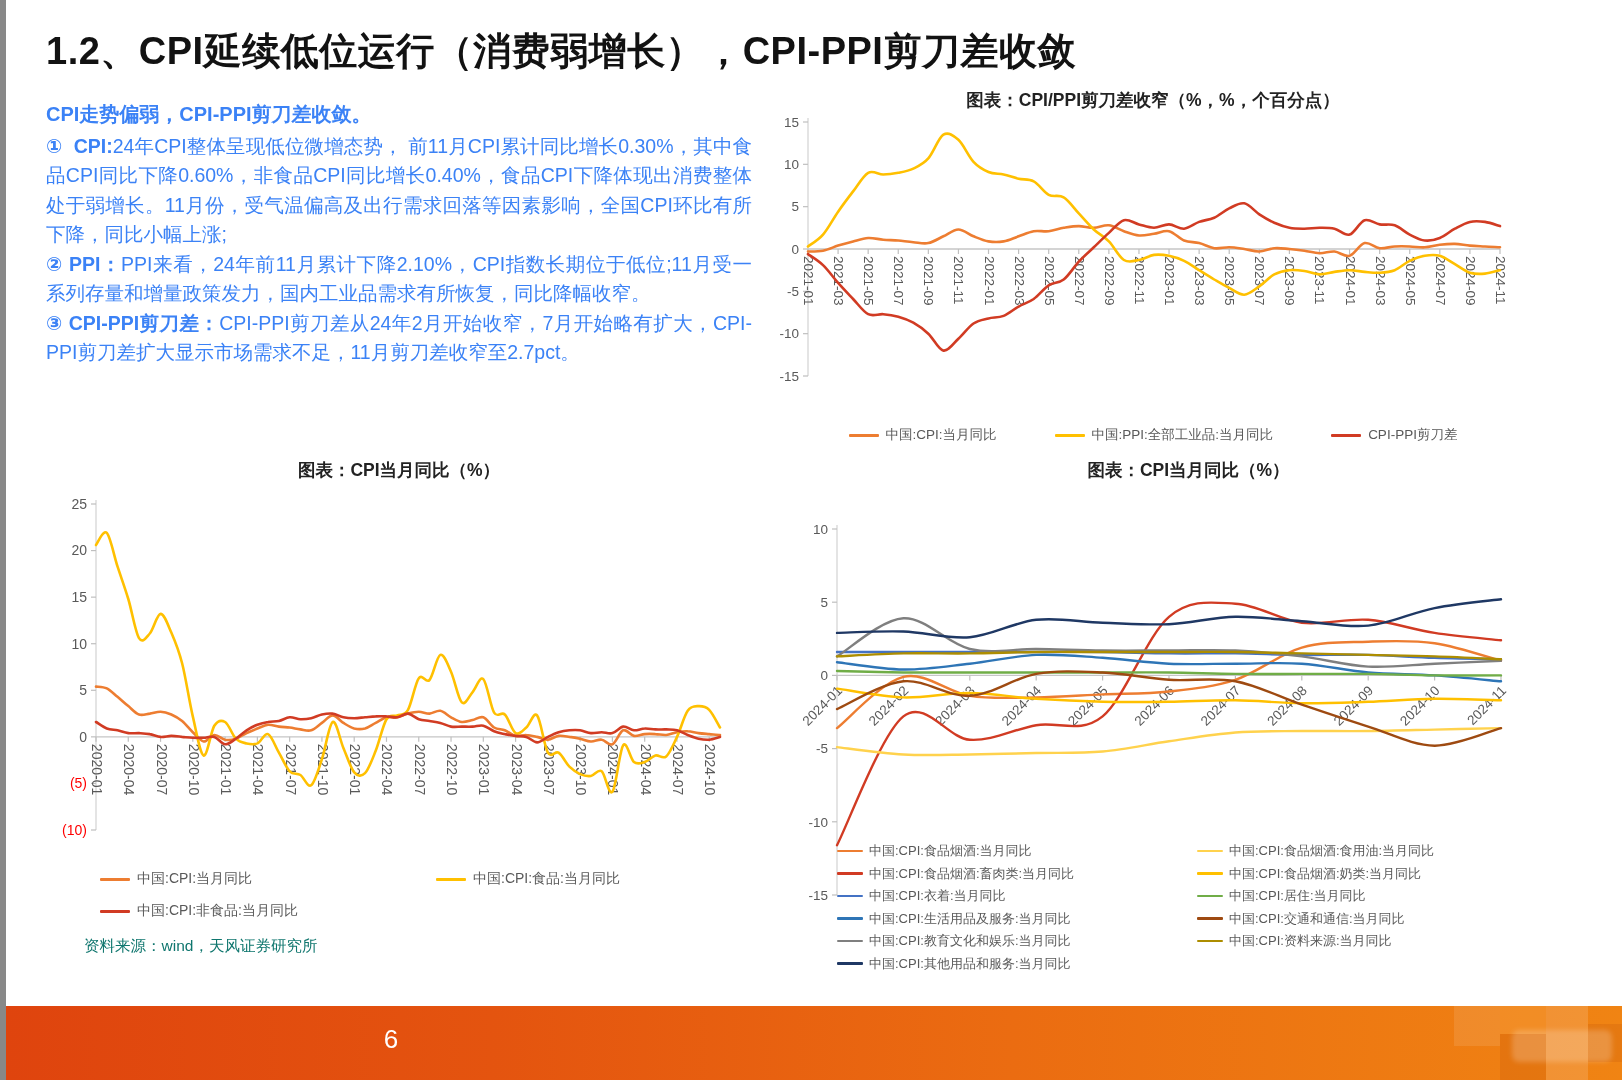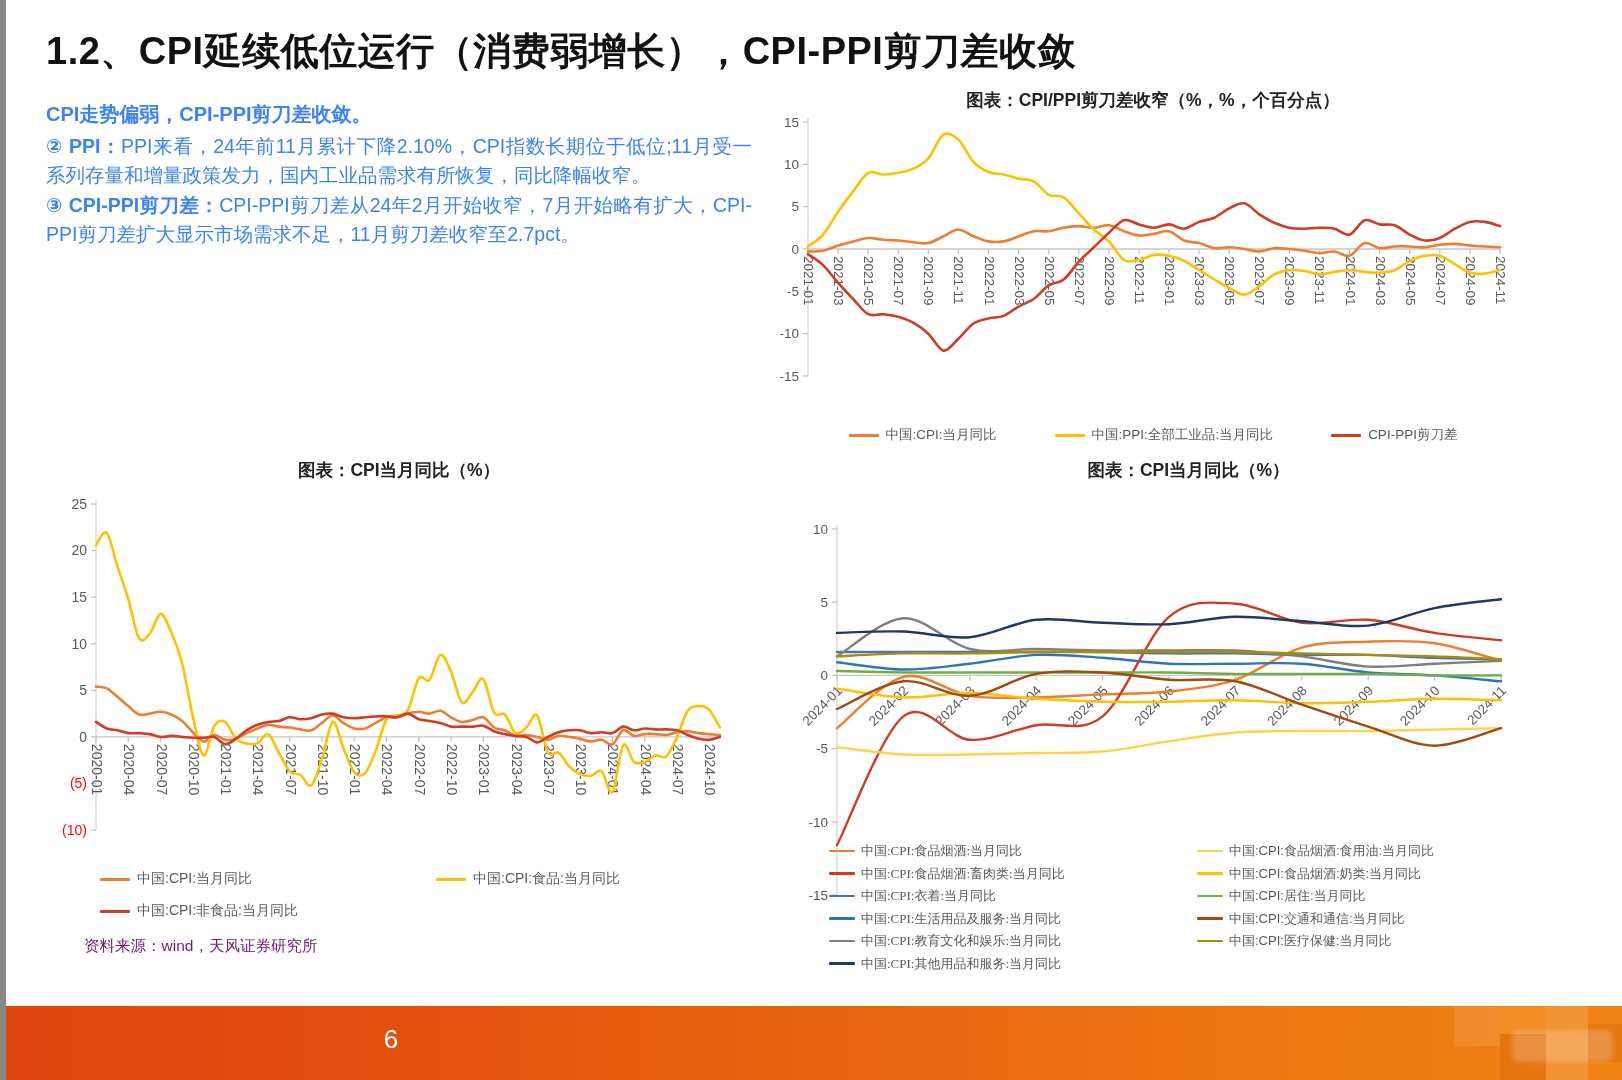--- a/index.html
+++ b/index.html
@@ -20,21 +20,21 @@
   .csvg{display:block;}
   
   .legendA{position:absolute;left:0;top:338px;width:770px;display:flex;justify-content:center;gap:58px;}
   .lg-item{display:flex;align-items:center;gap:7px;font-size:13.5px;color:#595959;white-space:nowrap;}
   .lg-mark{display:inline-block;width:30px;height:3px;border-radius:1px;flex:0 0 auto;}
   .legendB-item{position:absolute;display:flex;align-items:center;gap:7px;font-size:14px;color:#595959;white-space:nowrap;}
   .legendC{position:absolute;top:384px;width:360px;display:flex;flex-direction:column;gap:4.5px;}
   .legendC .lg-item{font-size:13px;gap:6px;}
   .legendC .lg-mark{width:26px;height:2.6px;}
   
-  .source-note{position:absolute;left:78px;top:936px;font-size:15.5px;color:#701a75;}
+  .source-note{position:absolute;left:78px;top:936px;font-size:15.5px;color:#0f766e;}
   .footer{position:absolute;left:0;top:1006px;width:1622px;height:74px;
           background:linear-gradient(90deg,#df440e 0%,#e4540f 30%,#eb6c11 62%,#f08413 100%);}
   .page-num{position:absolute;left:345px;top:1024px;width:80px;text-align:center;
             font-size:26px;color:#ffffff;}
   .brand{position:absolute;left:1312px;top:1012px;display:flex;align-items:center;gap:9px;}
   .brand-text{display:flex;flex-direction:column;line-height:1;}
   .brand-name{font-size:24px;font-weight:700;color:#fff;letter-spacing:2px;}
   .brand-sub{font-size:8px;color:#ffe9d8;letter-spacing:1.6px;margin-top:4px;}
   .mosaic{position:absolute;pointer-events:none;}
   .wm{position:absolute;left:1506px;top:1030px;width:100px;height:32px;border-radius:7px;
@@ -42,20 +42,21 @@
 </style>
 </head>
 <body>
 
 <div class="slide">
 
   <div class="page-title">1.2、CPI延续低位运行（消费弱增长），CPI-PPI剪刀差收敛</div>
 
   <div class="notes">
     <p class="nh">CPI走势偏弱，CPI-PPI剪刀差收敛。</p>
+    <p><span class="lb">①</span>&nbsp;&nbsp;<span class="lb">CPI:</span><span>24年CPI整体呈现低位微增态势，  前11月CPI累计同比增长0.30%，其中食品CPI同比下降0.60%，非食品CPI同比增长0.40%，食品CPI下降体现出消费整体处于弱增长。11月份，受气温偏高及出行需求回落等因素影响，全国CPI环比有所下降，同比小幅上涨;</span></p>
     <p><span class="lb">②</span>&nbsp;<span class="lb">PPI：</span><span>PPI来看，24年前11月累计下降2.10%，CPI指数长期位于低位;11月受一系列存量和增量政策发力，国内工业品需求有所恢复，同比降幅收窄。</span></p>
     <p><span class="lb">③</span>&nbsp;<span class="lb">CPI-PPI剪刀差：</span><span>CPI-PPI剪刀差从24年2月开始收窄，7月开始略有扩大，CPI-PPI剪刀差扩大显示市场需求不足，11月剪刀差收窄至2.7pct。</span></p>
   </div>
 
   <div class="chart" style="left:762px;top:88px;width:770px;height:372px;">
     <div class="chart-title">图表：CPI/PPI剪刀差收窄（%，%，个百分点）</div>
     <svg id="svg0" class="csvg" width="770" height="302">
         <line x1="40" y1="4" x2="40" y2="262" stroke="#D9D9D9" stroke-width="1.4"></line>
         <line x1="40" y1="135" x2="732" y2="135" stroke="#C6C6C6" stroke-width="1.4"></line>
         <line x1="35" y1="8" x2="40" y2="8" stroke="#BFBFBF" stroke-width="1.2"></line>
@@ -263,21 +264,21 @@
         <path d="M36.0 168.0C47.1 168.0 80.3 168.0 102.4 168.0C124.5 168.0 146.7 168.0 168.8 168.0C190.9 168.0 213.1 168.0 235.2 168.0C257.3 168.0 279.5 167.7 301.6 168.0C323.7 168.2 345.9 169.2 368.0 169.4C390.1 169.7 412.3 169.2 434.4 169.4C456.5 169.7 478.7 170.7 500.8 170.9C522.9 171.1 545.1 170.4 567.2 170.9C589.3 171.4 611.5 173.1 633.6 173.8C655.7 174.6 688.9 175.1 700.0 175.3" fill="none" stroke="#4472C4" stroke-width="2.4" stroke-linecap="round" stroke-linejoin="round"></path>
         <path d="M36.0 178.2C47.1 179.4 80.3 185.3 102.4 185.5C124.5 185.8 146.7 182.1 168.8 179.7C190.9 177.2 213.1 171.9 235.2 170.9C257.3 169.9 279.5 172.4 301.6 173.8C323.7 175.3 345.9 178.7 368.0 179.7C390.1 180.7 412.3 179.7 434.4 179.7C456.5 179.7 478.7 178.2 500.8 179.7C522.9 181.2 545.1 186.5 567.2 188.5C589.3 190.4 611.5 189.9 633.6 191.4C655.7 192.9 688.9 196.3 700.0 197.3" fill="none" stroke="#2E75B6" stroke-width="2.4" stroke-linecap="round" stroke-linejoin="round"></path>
         <path d="M36.0 172.4C47.1 166.0 80.3 135.5 102.4 134.3C124.5 133.1 146.7 159.9 168.8 165.0C190.9 170.2 213.1 164.8 235.2 165.0C257.3 165.3 279.5 166.3 301.6 166.5C323.7 166.8 345.9 166.5 368.0 166.5C390.1 166.5 412.3 165.5 434.4 166.5C456.5 167.5 478.7 169.7 500.8 172.4C522.9 175.1 545.1 181.4 567.2 182.6C589.3 183.8 611.5 180.7 633.6 179.7C655.7 178.7 688.9 177.2 700.0 176.8" fill="none" stroke="#7F7F7F" stroke-width="2.4" stroke-linecap="round" stroke-linejoin="round"></path>
         <path d="M36.0 148.9C47.1 148.7 80.3 146.7 102.4 147.5C124.5 148.2 146.7 155.3 168.8 153.3C190.9 151.4 213.1 138.2 235.2 135.8C257.3 133.3 279.5 138.0 301.6 138.7C323.7 139.4 345.9 141.1 368.0 140.2C390.1 139.2 412.3 133.3 434.4 132.8C456.5 132.4 478.7 135.8 500.8 137.2C522.9 138.7 545.1 143.8 567.2 141.6C589.3 139.4 611.5 128.4 633.6 124.1C655.7 119.7 688.9 116.7 700.0 115.3" fill="none" stroke="#1F3864" stroke-width="2.4" stroke-linecap="round" stroke-linejoin="round"></path>
         <path d="M36.0 263.1C47.1 264.4 80.3 269.2 102.4 270.5C124.5 271.7 146.7 270.7 168.8 270.5C190.9 270.2 213.1 269.5 235.2 269.0C257.3 268.5 279.5 269.5 301.6 267.5C323.7 265.6 345.9 260.5 368.0 257.3C390.1 254.1 412.3 250.2 434.4 248.5C456.5 246.8 478.7 247.3 500.8 247.0C522.9 246.8 545.1 247.3 567.2 247.0C589.3 246.8 611.5 246.1 633.6 245.6C655.7 245.1 688.9 244.3 700.0 244.1" fill="none" stroke="#FFD24D" stroke-width="2.4" stroke-linecap="round" stroke-linejoin="round"></path>
         <path d="M36.0 204.6C47.1 206.0 80.3 212.6 102.4 213.4C124.5 214.1 146.7 208.7 168.8 209.0C190.9 209.2 213.1 213.4 235.2 214.8C257.3 216.3 279.5 217.3 301.6 217.8C323.7 218.2 345.9 218.0 368.0 217.8C390.1 217.5 412.3 216.0 434.4 216.3C456.5 216.5 478.7 219.0 500.8 219.2C522.9 219.5 545.1 218.5 567.2 217.8C589.3 217.0 611.5 215.1 633.6 214.8C655.7 214.6 688.9 216.0 700.0 216.3" fill="none" stroke="#FFC000" stroke-width="2.4" stroke-linecap="round" stroke-linejoin="round"></path>
         <path d="M36.0 187.0C47.1 187.3 80.3 188.2 102.4 188.5C124.5 188.7 146.7 188.5 168.8 188.5C190.9 188.5 213.1 188.5 235.2 188.5C257.3 188.5 279.5 188.5 301.6 188.5C323.7 188.5 345.9 188.2 368.0 188.5C390.1 188.7 412.3 189.7 434.4 189.9C456.5 190.2 478.7 189.9 500.8 189.9C522.9 189.9 545.1 189.7 567.2 189.9C589.3 190.2 611.5 191.2 633.6 191.4C655.7 191.6 688.9 191.4 700.0 191.4" fill="none" stroke="#70AD47" stroke-width="2.4" stroke-linecap="round" stroke-linejoin="round"></path>
         <path d="M36.0 225.1C47.1 220.4 80.3 199.5 102.4 197.3C124.5 195.1 146.7 213.1 168.8 211.9C190.9 210.7 213.1 193.8 235.2 189.9C257.3 186.0 279.5 187.5 301.6 188.5C323.7 189.4 345.9 194.3 368.0 195.8C390.1 197.3 412.3 193.1 434.4 197.3C456.5 201.4 478.7 213.1 500.8 220.7C522.9 228.2 545.1 235.8 567.2 242.6C589.3 249.5 611.5 261.4 633.6 261.7C655.7 261.9 688.9 247.0 700.0 244.1" fill="none" stroke="#9E4A11" stroke-width="2.4" stroke-linecap="round" stroke-linejoin="round"></path>
         <path d="M36.0 172.4C47.1 171.9 80.3 169.9 102.4 169.4C124.5 169.0 146.7 169.7 168.8 169.4C190.9 169.2 213.1 168.2 235.2 168.0C257.3 167.7 279.5 168.0 301.6 168.0C323.7 168.0 345.9 168.0 368.0 168.0C390.1 168.0 412.3 167.7 434.4 168.0C456.5 168.2 478.7 169.0 500.8 169.4C522.9 169.9 545.1 170.4 567.2 170.9C589.3 171.4 611.5 171.6 633.6 172.4C655.7 173.1 688.9 174.8 700.0 175.3" fill="none" stroke="#AD8D00" stroke-width="2.4" stroke-linecap="round" stroke-linejoin="round"></path>
       </svg>
-    <div class="legendC" style="left:28px;font-family:Liberation Serif, serif;">
+    <div class="legendC" style="left:36px;">
       <div class="lg-item">
           <span class="lg-mark" style="background: rgb(237, 125, 49);"></span>
           <span>中国:CPI:食品烟酒:当月同比</span>
         </div>
       <div class="lg-item">
           <span class="lg-mark" style="background: rgb(209, 59, 35);"></span>
           <span>中国:CPI:食品烟酒:畜肉类:当月同比</span>
         </div>
       <div class="lg-item">
           <span class="lg-mark" style="background: rgb(68, 114, 196);"></span>
@@ -308,21 +309,21 @@
       <div class="lg-item">
           <span class="lg-mark" style="background: rgb(112, 173, 71);"></span>
           <span>中国:CPI:居住:当月同比</span>
         </div>
       <div class="lg-item">
           <span class="lg-mark" style="background: rgb(158, 74, 17);"></span>
           <span>中国:CPI:交通和通信:当月同比</span>
         </div>
       <div class="lg-item">
           <span class="lg-mark" style="background: rgb(173, 141, 0);"></span>
-          <span>中国:CPI:医疗保健:当月同比</span>
+          <span>中国:CPI:资料来源:当月同比</span>
         </div>
     </div>
   </div>
 
   <div class="source-note">资料来源：wind，天风证券研究所</div>
 
   <div class="footer">
     <div class="mosaic" style="left:1448px;top:0;width:46px;height:40px;background:rgba(255,255,255,0.10);"></div>
     <div class="mosaic" style="left:1494px;top:28px;width:46px;height:46px;background:rgba(150,40,0,0.12);"></div>
     <div class="mosaic" style="left:1540px;top:0;width:42px;height:74px;background:rgba(255,255,255,0.14);"></div>

